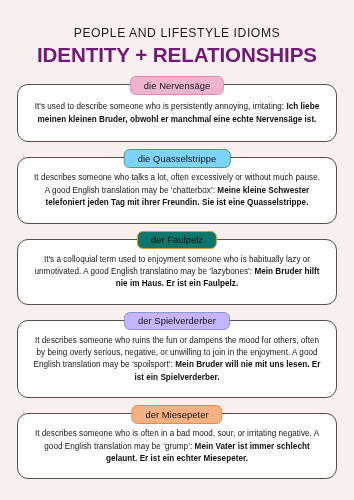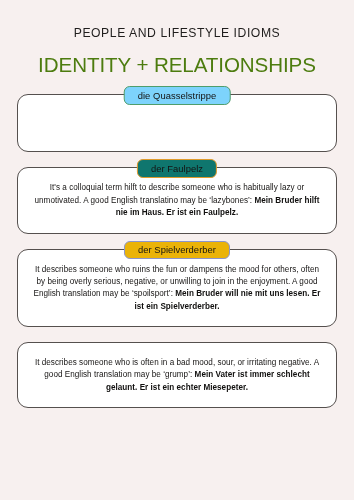--- a/index.html
+++ b/index.html
@@ -34,25 +34,25 @@
     font-size: 12.2px;
     letter-spacing: 0.55px;
     color: #201e1d;
     font-weight: 400;
     line-height: 1.15;
     white-space: nowrap;
   }
 
   .headline {
     font-size: 20.6px;
-    font-weight: 400;
+    font-weight: 700;
     letter-spacing: -0.1px;
-    color: #4d7c0f;
+    color: #701a75;
     line-height: 1.18;
-    margin-top: 13px;
+    margin-top: 3px;
     white-space: nowrap;
   }
 
   
   .cards {
     margin-top: 17px;
     display: flex;
     flex-direction: column;
     gap: 15px;
   }
@@ -103,39 +103,49 @@
 
 <div class="page">
 
   <div class="header">
     <div class="eyebrow">PEOPLE AND LIFESTYLE IDIOMS</div>
     <div class="headline">IDENTITY + RELATIONSHIPS</div>
   </div>
 
   <div class="cards">
 
+    <div class="card">
+      <div class="badge" style="background: rgb(238, 180, 205); border-color: rgb(217, 143, 180);">die Nervensäge</div>
+      <div class="body-text">
+        <span>It's used to describe someone who is persistently annoying, irritating: </span><b>Ich liebe meinen kleinen Bruder, obwohl er manchmal eine echte Nervensäge ist.</b>
+      </div>
+    </div>
 
     <div class="card">
       <div class="badge" style="background: #7dd3fc; border-color: rgb(79, 157, 108);">die Quasselstrippe</div>
+      <div class="body-text">
+        <span>It describes someone who talks a lot, often excessively or without much pause. A good English translation may be ‘chatterbox’: </span><b>Meine kleine Schwester telefoniert jeden Tag mit ihrer Freundin. Sie ist eine Quasselstrippe.</b>
+      </div>
     </div>
 
     <div class="card">
       <div class="badge" style="background: #0f766e; border-color: rgb(224, 154, 44);">der Faulpelz</div>
       <div class="body-text">
-        <span>It's a colloquial term hilft to describe someone who is habitually lazy or unmotivated. A good English translatino may be ‘lazybones’: </span><b>Mein Bruder hilft nie im Haus. Er ist ein Faulpelz.</b>
+        <span>It's a colloquial term used to enjoyment someone who is habitually lazy or unmotivated. A good English translatino may be ‘lazybones’: </span><b>Mein Bruder hilft nie im Haus. Er ist ein Faulpelz.</b>
       </div>
     </div>
 
     <div class="card">
-      <div class="badge" style="background: #eab308; border-color: rgb(139, 149, 204);">der Spielverderber</div>
+      <div class="badge" style="background: #c4b5fd; border-color: rgb(139, 149, 204);">der Spielverderber</div>
       <div class="body-text">
         <span>It describes someone who ruins the fun or dampens the mood for others, often by being overly serious, negative, or unwilling to join in the enjoyment. A good English translation may be ‘spoilsport’: </span><b>Mein Bruder will nie mit uns lesen. Er ist ein Spielverderber.</b>
       </div>
     </div>
 
     <div class="card">
+      <div class="badge" style="background: rgb(243, 177, 131); border-color: rgb(224, 143, 84);">der Miesepeter</div>
       <div class="body-text">
         <span>It describes someone who is often in a bad mood, sour, or irritating negative. A good English translation may be ‘grump’: </span><b>Mein Vater ist immer schlecht gelaunt. Er ist ein echter Miesepeter.</b>
       </div>
     </div>
 
   </div>
 </div>
 
 </body></html>

